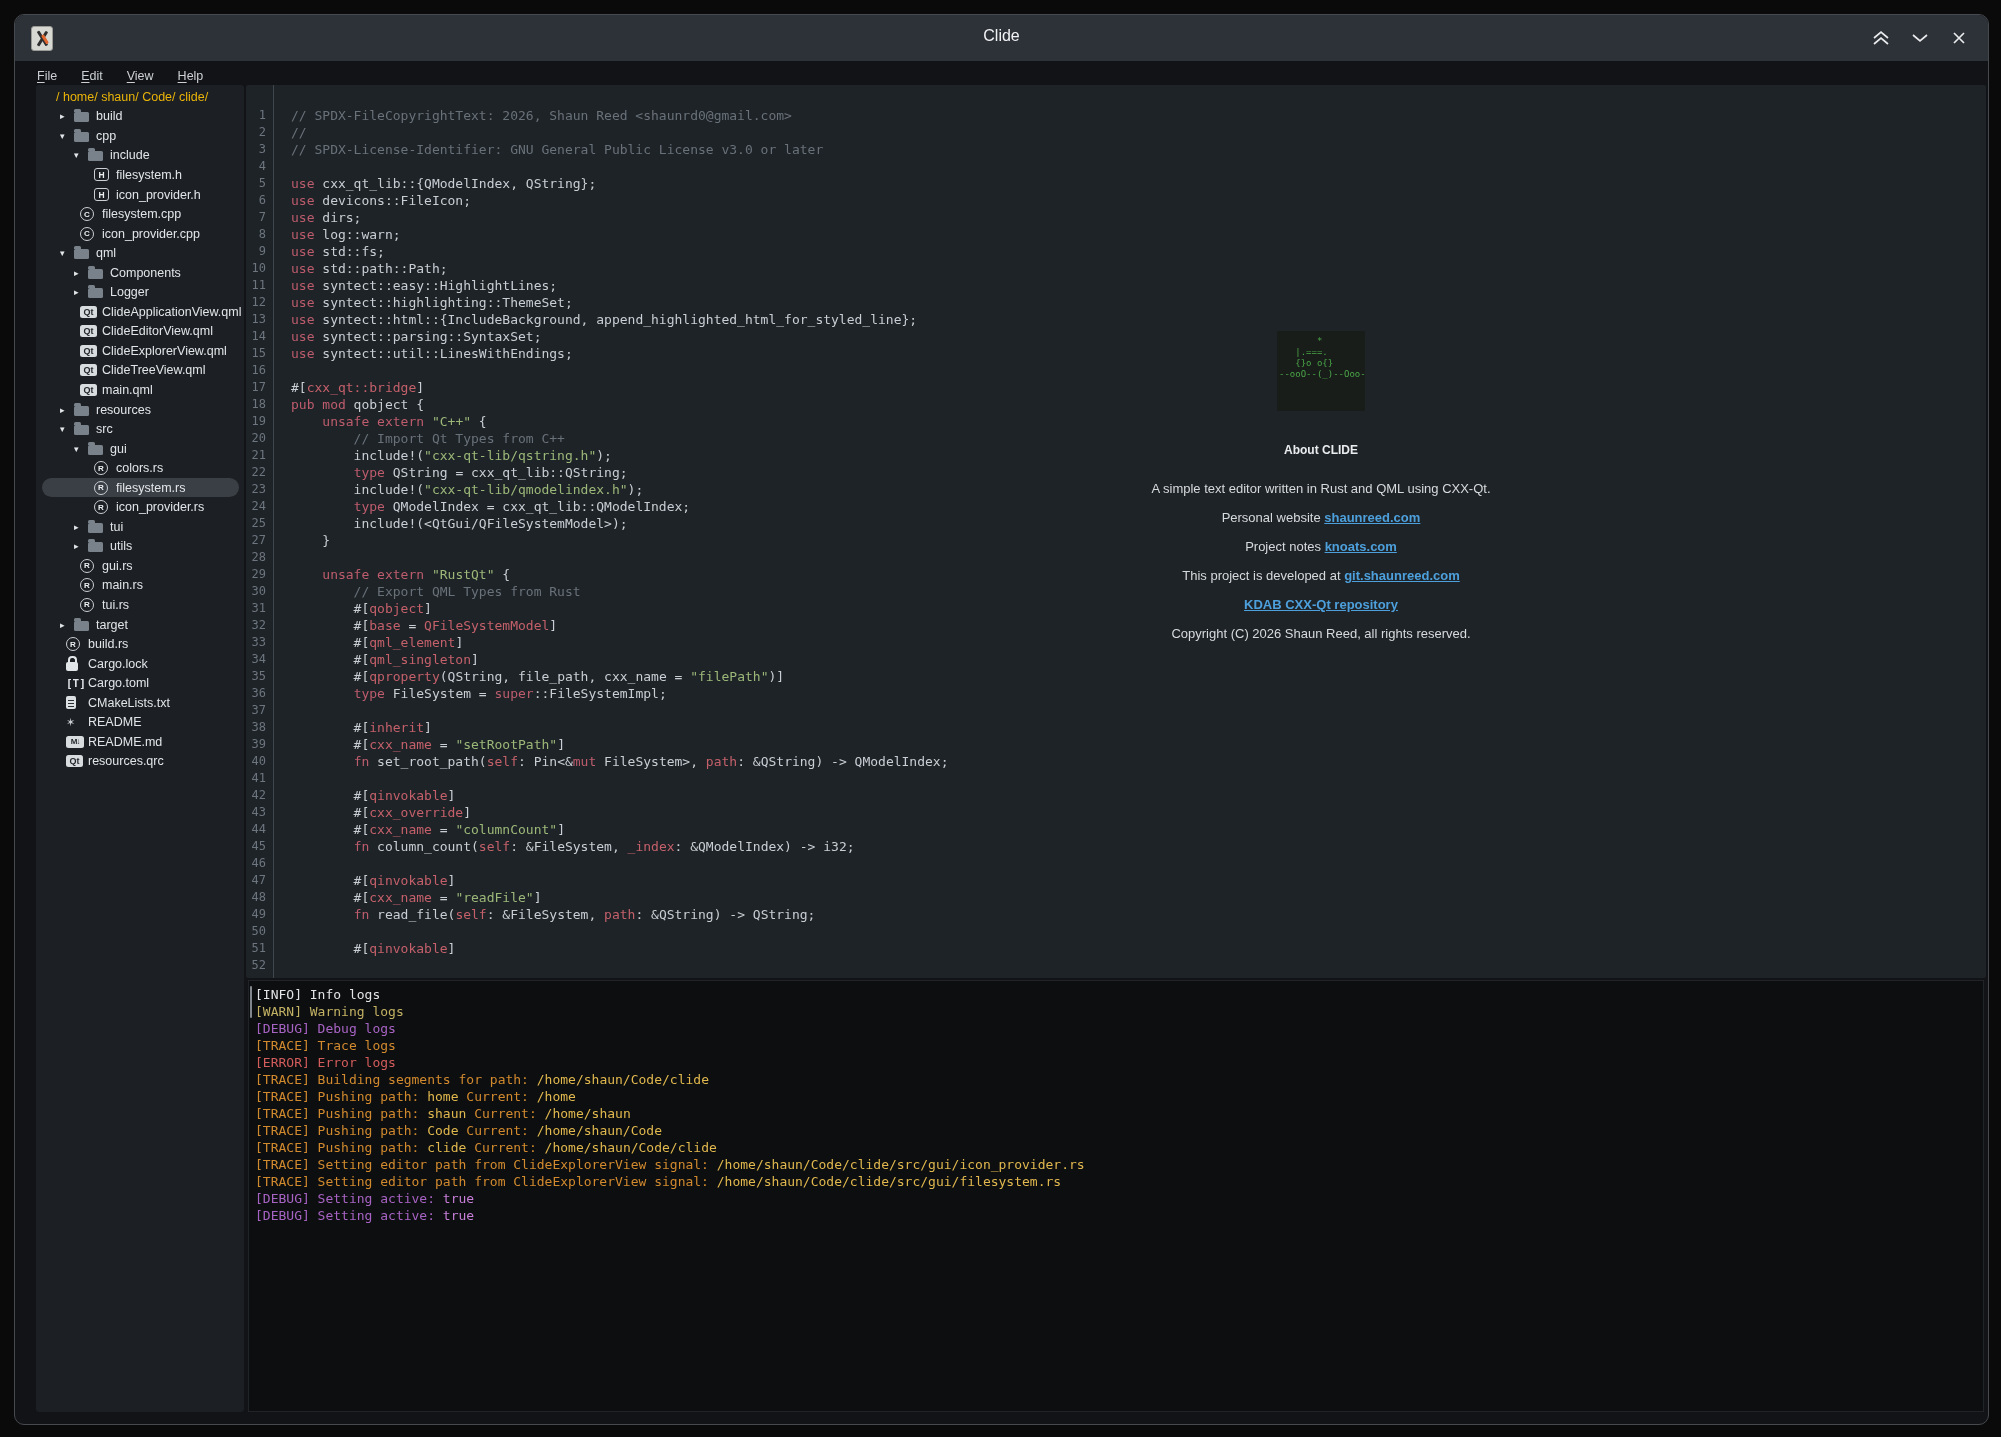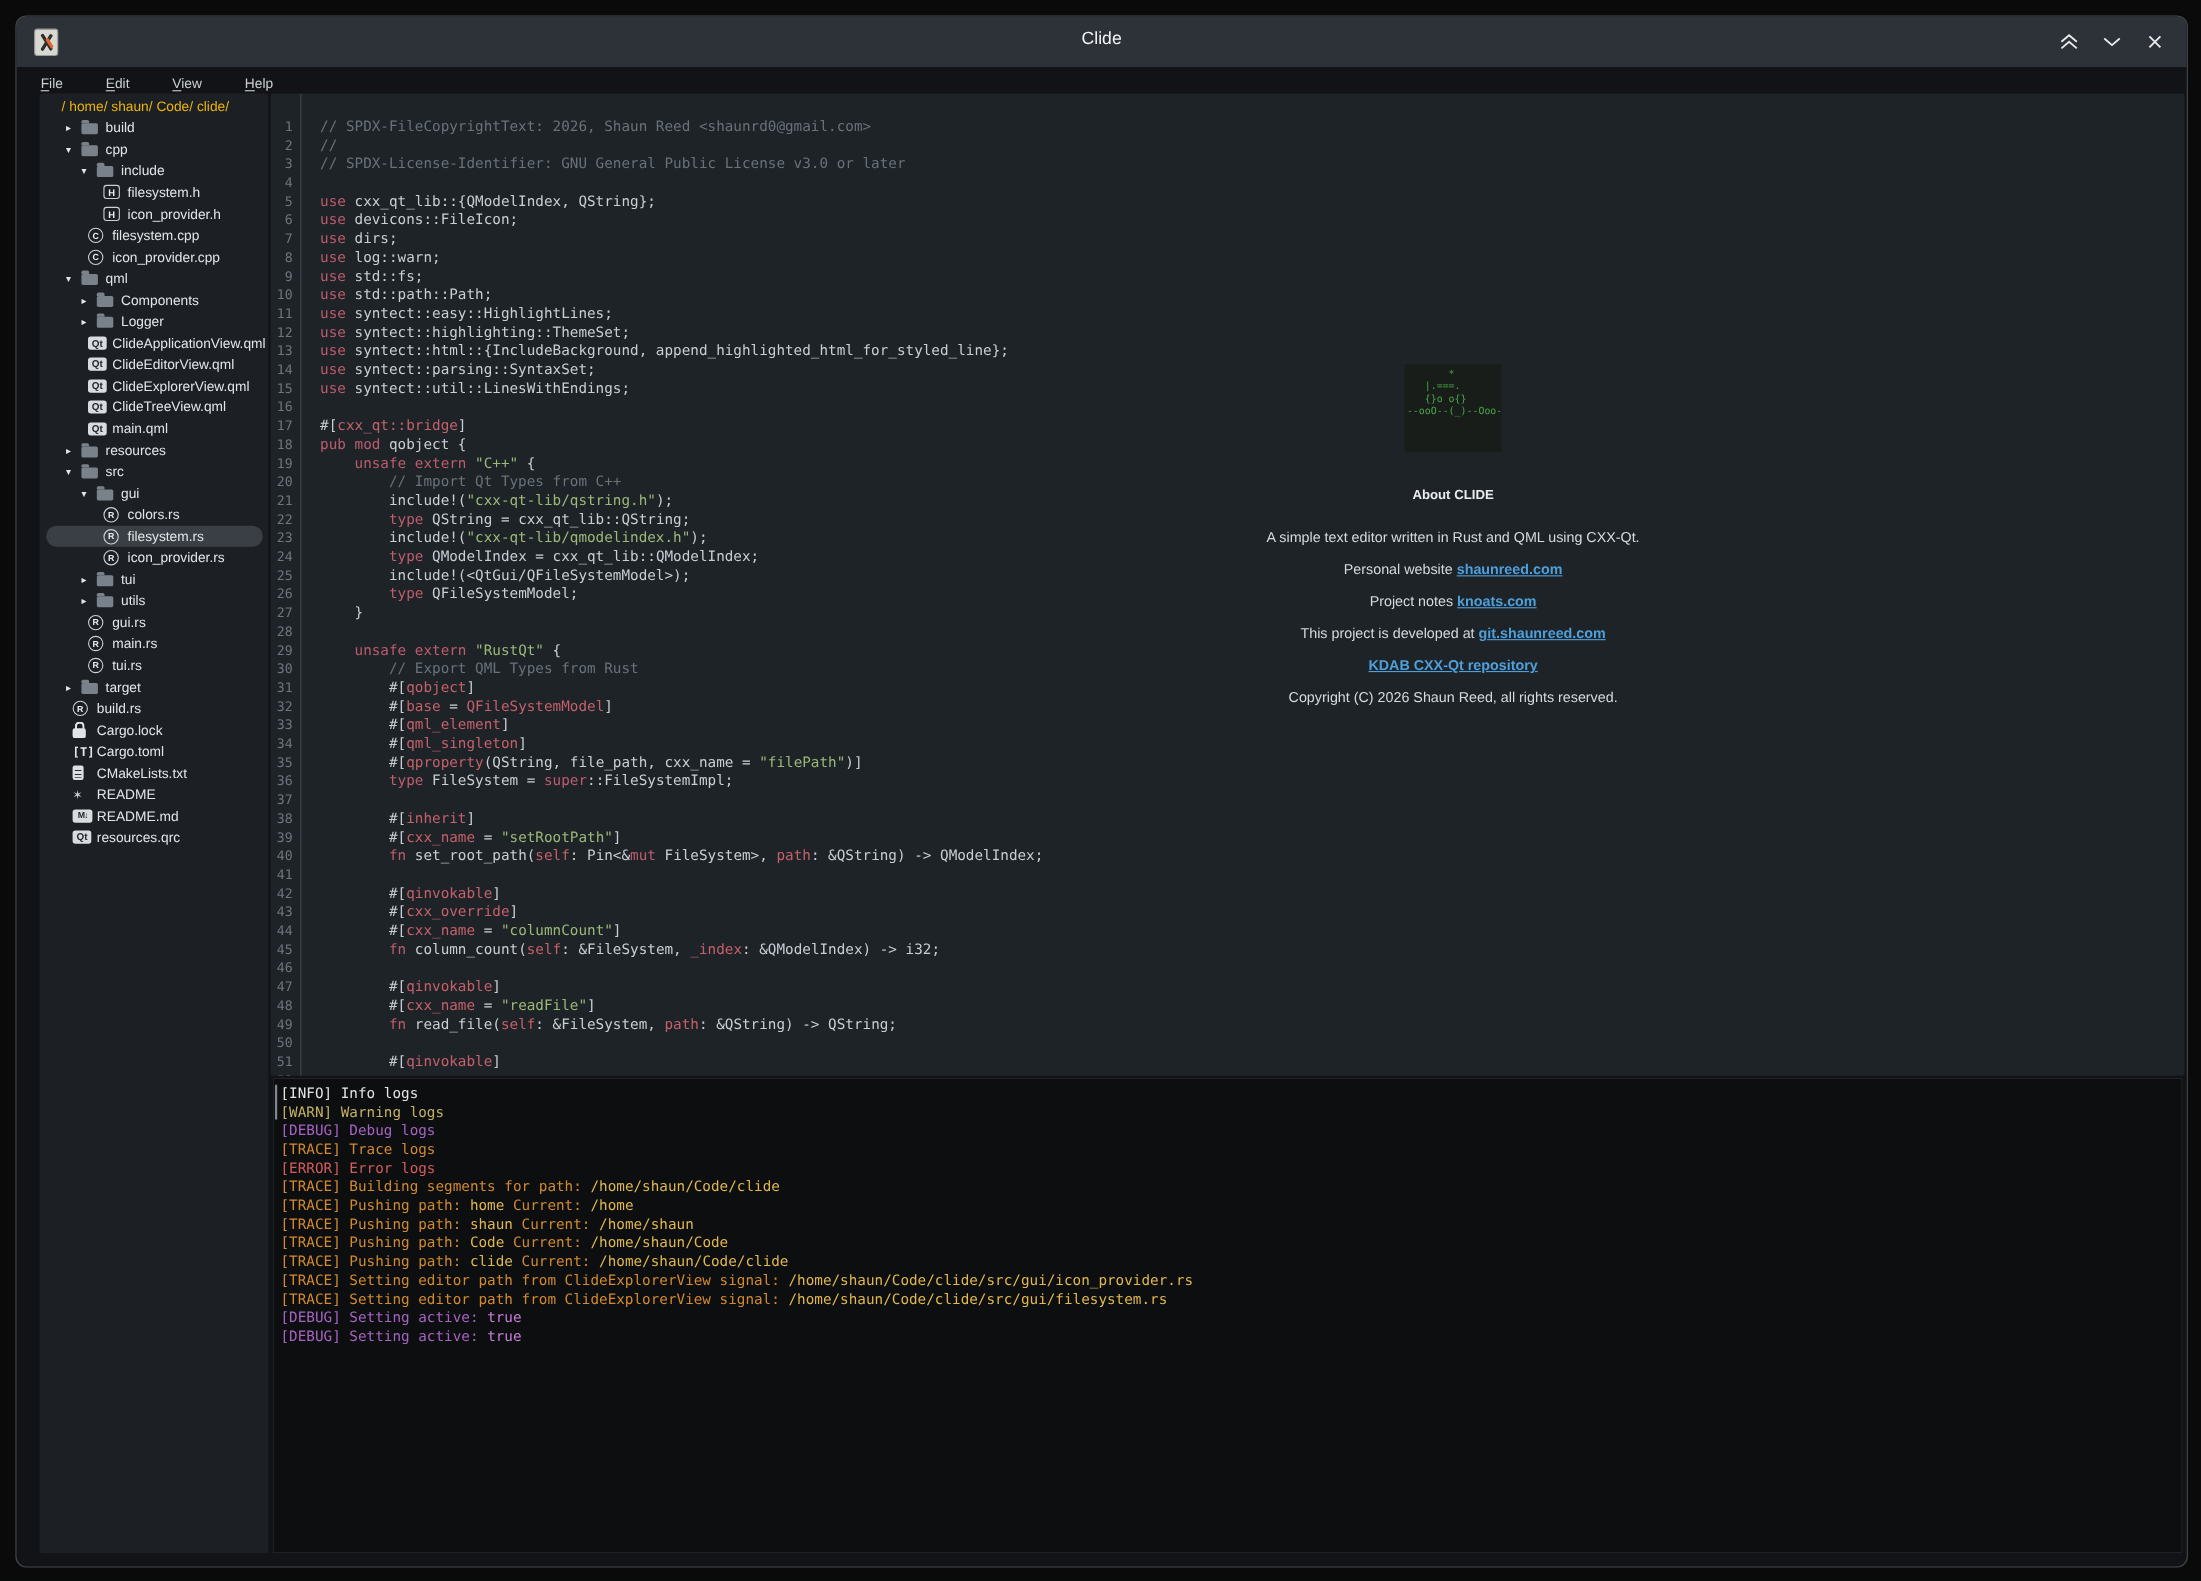--- a/index.html
+++ b/index.html
@@ -14,21 +14,21 @@
     background:#2e2e2e;border-radius:1px;}
   .app-icon .x1{transform:rotate(32deg);}
   .app-icon .x2{transform:rotate(-32deg);}
   .app-icon .xo{background:#e0662e;height:10px;top:9px;transform:rotate(-32deg) translateX(3px);}
   .title{position:absolute;left:0;right:0;top:12px;text-align:center;color:#f2f3f5;font-size:16px;}
   .controls{position:absolute;right:16px;top:8px;display:flex;gap:13px;}
   .wbtn{width:26px;height:30px;display:flex;align-items:center;justify-content:center;cursor:default;}
   .wbtn svg{display:block;}
   
   .menubar{position:absolute;left:0;top:46px;right:0;height:30px;display:flex;align-items:center;
-    padding-left:14px;gap:23px;color:#ccd0d4;font-size:12.5px;}
+    padding-left:14px;gap:8px;color:#ccd0d4;font-size:12.5px;}
   .menu-item{padding:3px 8px;border-radius:3px;}
   .menu-item u{text-decoration:underline;text-underline-offset:2px;}
   
   .sidebar{position:absolute;left:21px;top:70px;width:208px;height:1327px;background:#1c2024;
     border-radius:3px;overflow:hidden;padding-top:2px;box-sizing:border-box;}
   .trow{position:relative;display:flex;align-items:center;height:19.55px;color:#e2e5e8;
     font-size:12.5px;white-space:nowrap;}
   .trow.sel::before{content:"";position:absolute;left:6px;right:5px;top:0;bottom:0;
     background:#3a3f45;border-radius:13px;}
   .trow>*{position:relative;}
@@ -455,24 +455,20 @@
         </div>
         <div class="cline">
           <span class="ln">24</span>
           <span class="ctext"><span class="tok-t">        </span><span class="tok-k">type</span><span class="tok-t"> QModelIndex = cxx_qt_lib::QModelIndex;</span></span>
         </div>
         <div class="cline">
           <span class="ln">25</span>
           <span class="ctext"><span class="tok-t">        include!(&lt;QtGui/QFileSystemModel&gt;);</span></span>
         </div>
         <div class="cline">
-          <span class="ln">26</span>
-          <span class="ctext"><span class="tok-t">        </span><span class="tok-k">type</span><span class="tok-t"> QFileSystemModel;</span></span>
-        </div>
-        <div class="cline">
           <span class="ln">27</span>
           <span class="ctext"><span class="tok-t">    }</span></span>
         </div>
         <div class="cline">
           <span class="ln">28</span>
           <span class="ctext"></span>
         </div>
         <div class="cline">
           <span class="ln">29</span>
           <span class="ctext"><span class="tok-t">    </span><span class="tok-k">unsafe</span><span class="tok-t"> </span><span class="tok-k">extern</span><span class="tok-t"> </span><span class="tok-s">"RustQt"</span><span class="tok-t"> {</span></span>

